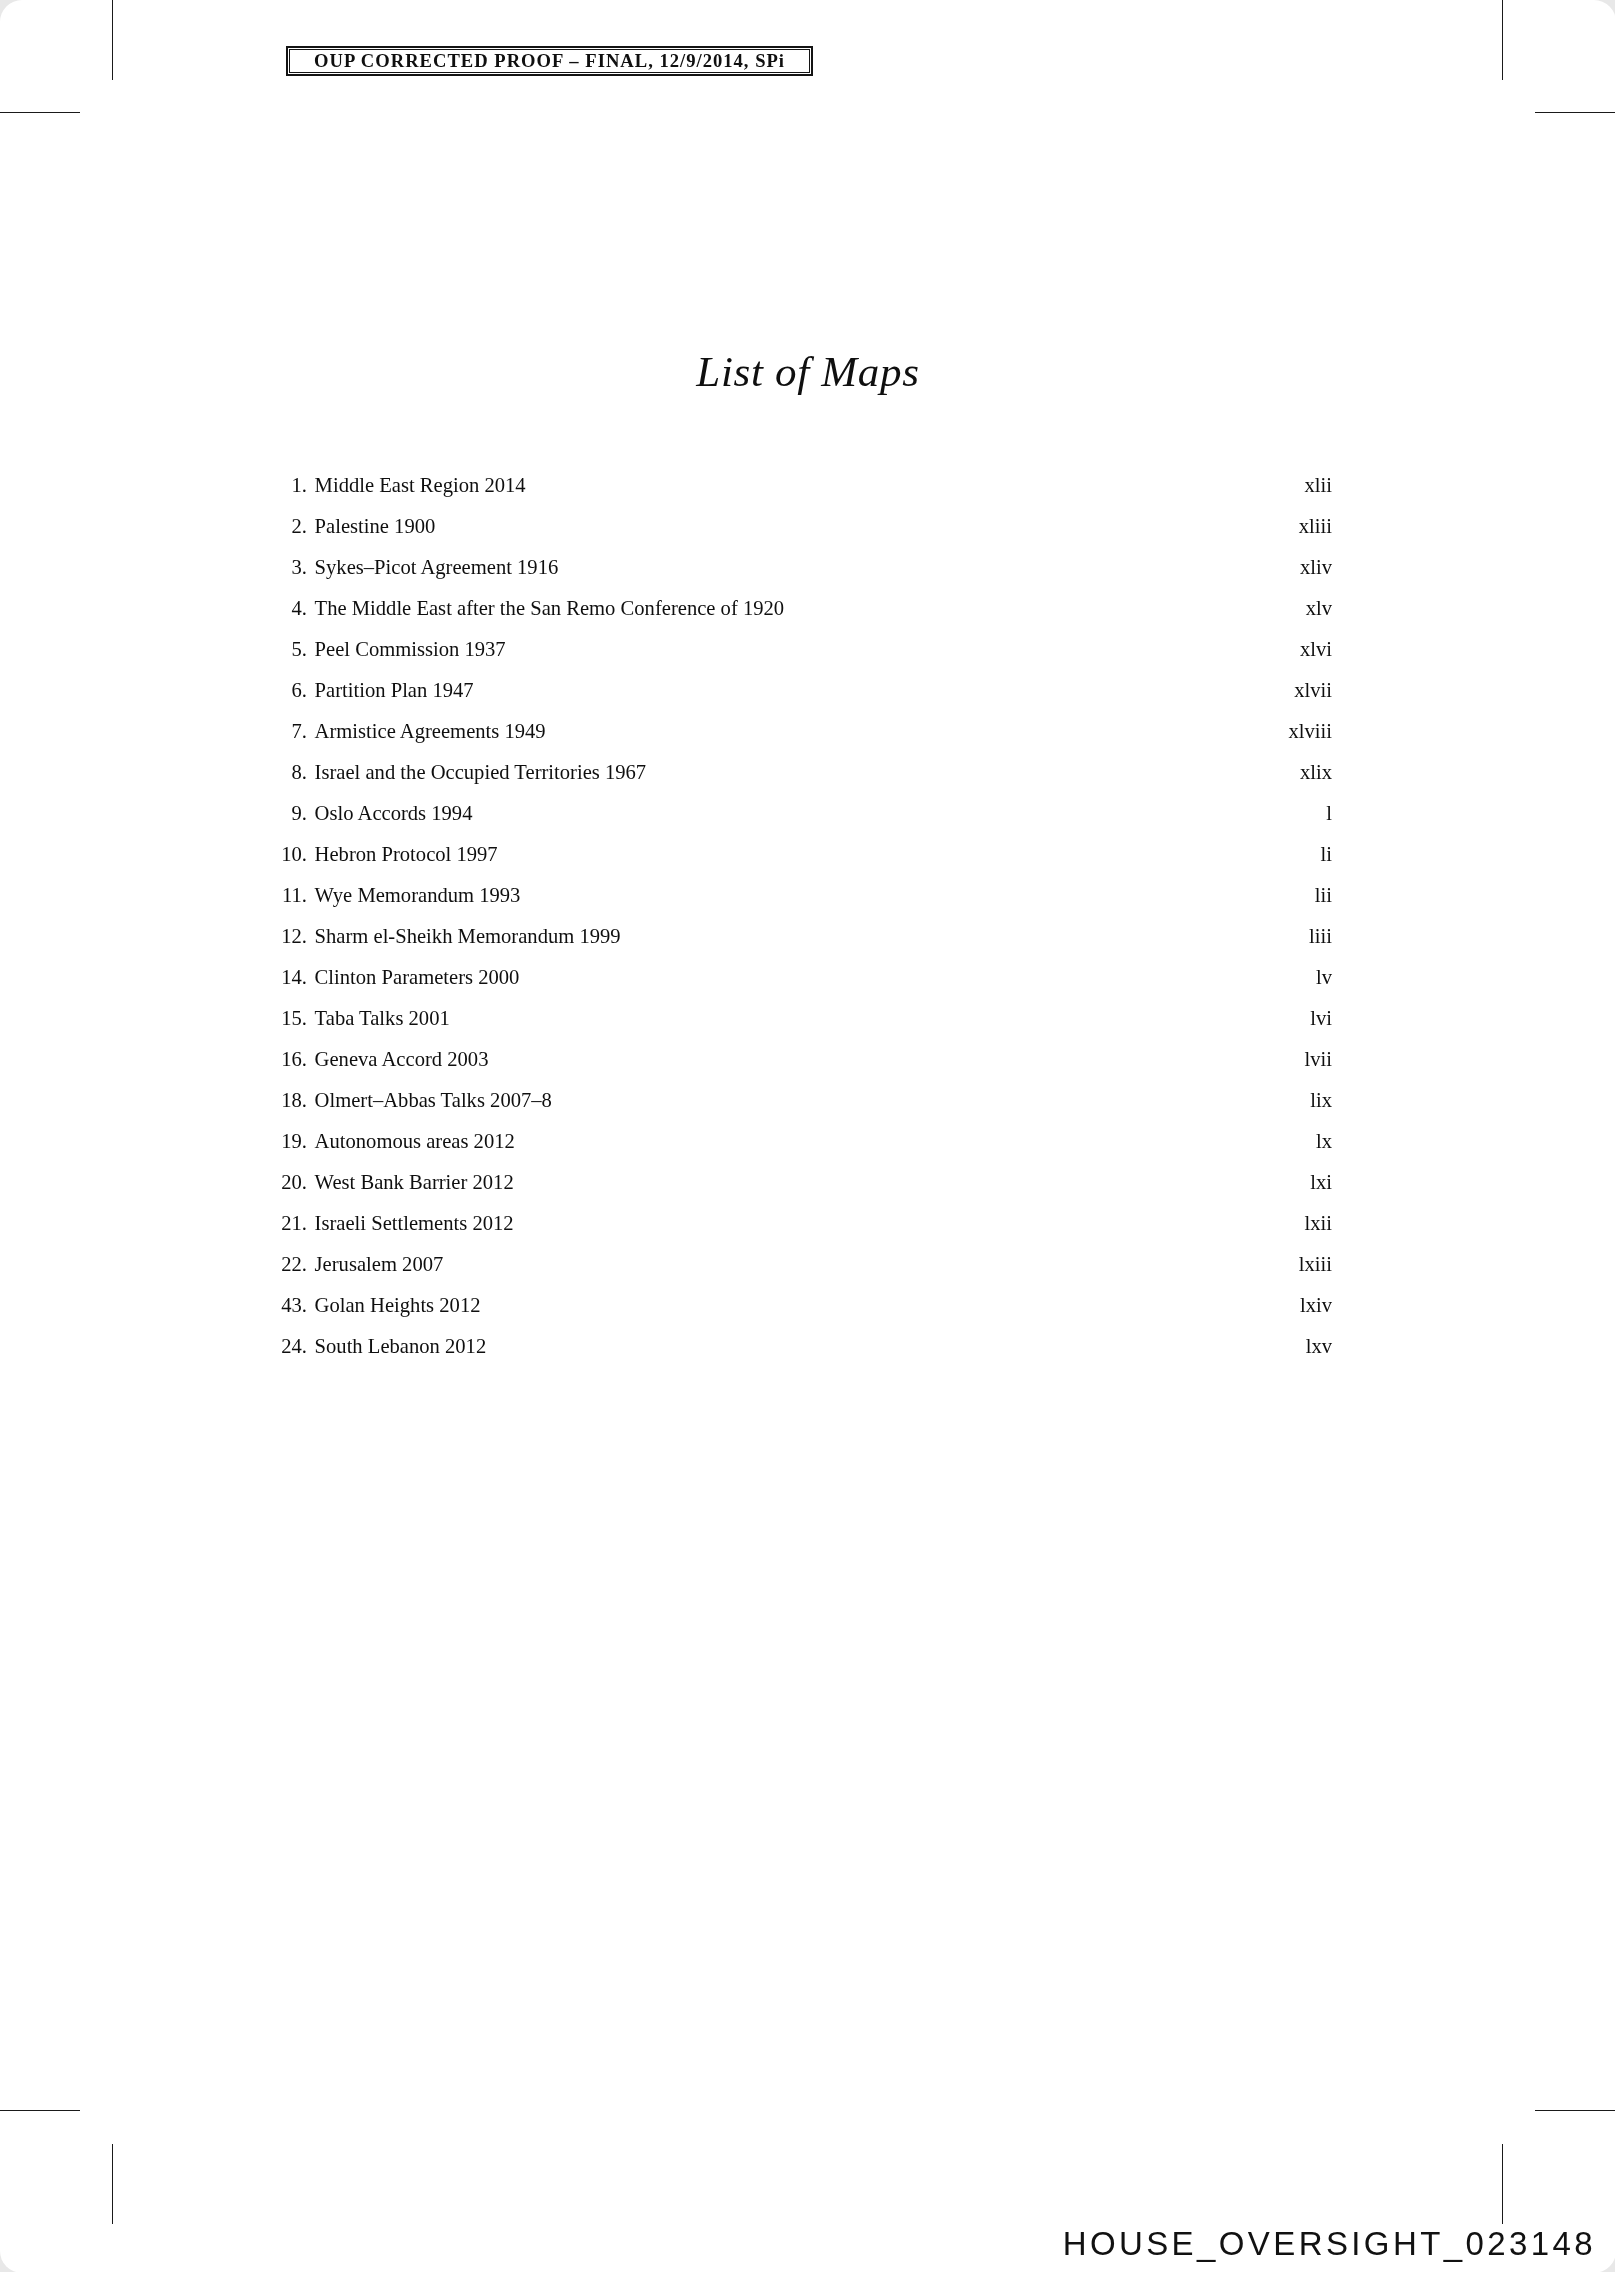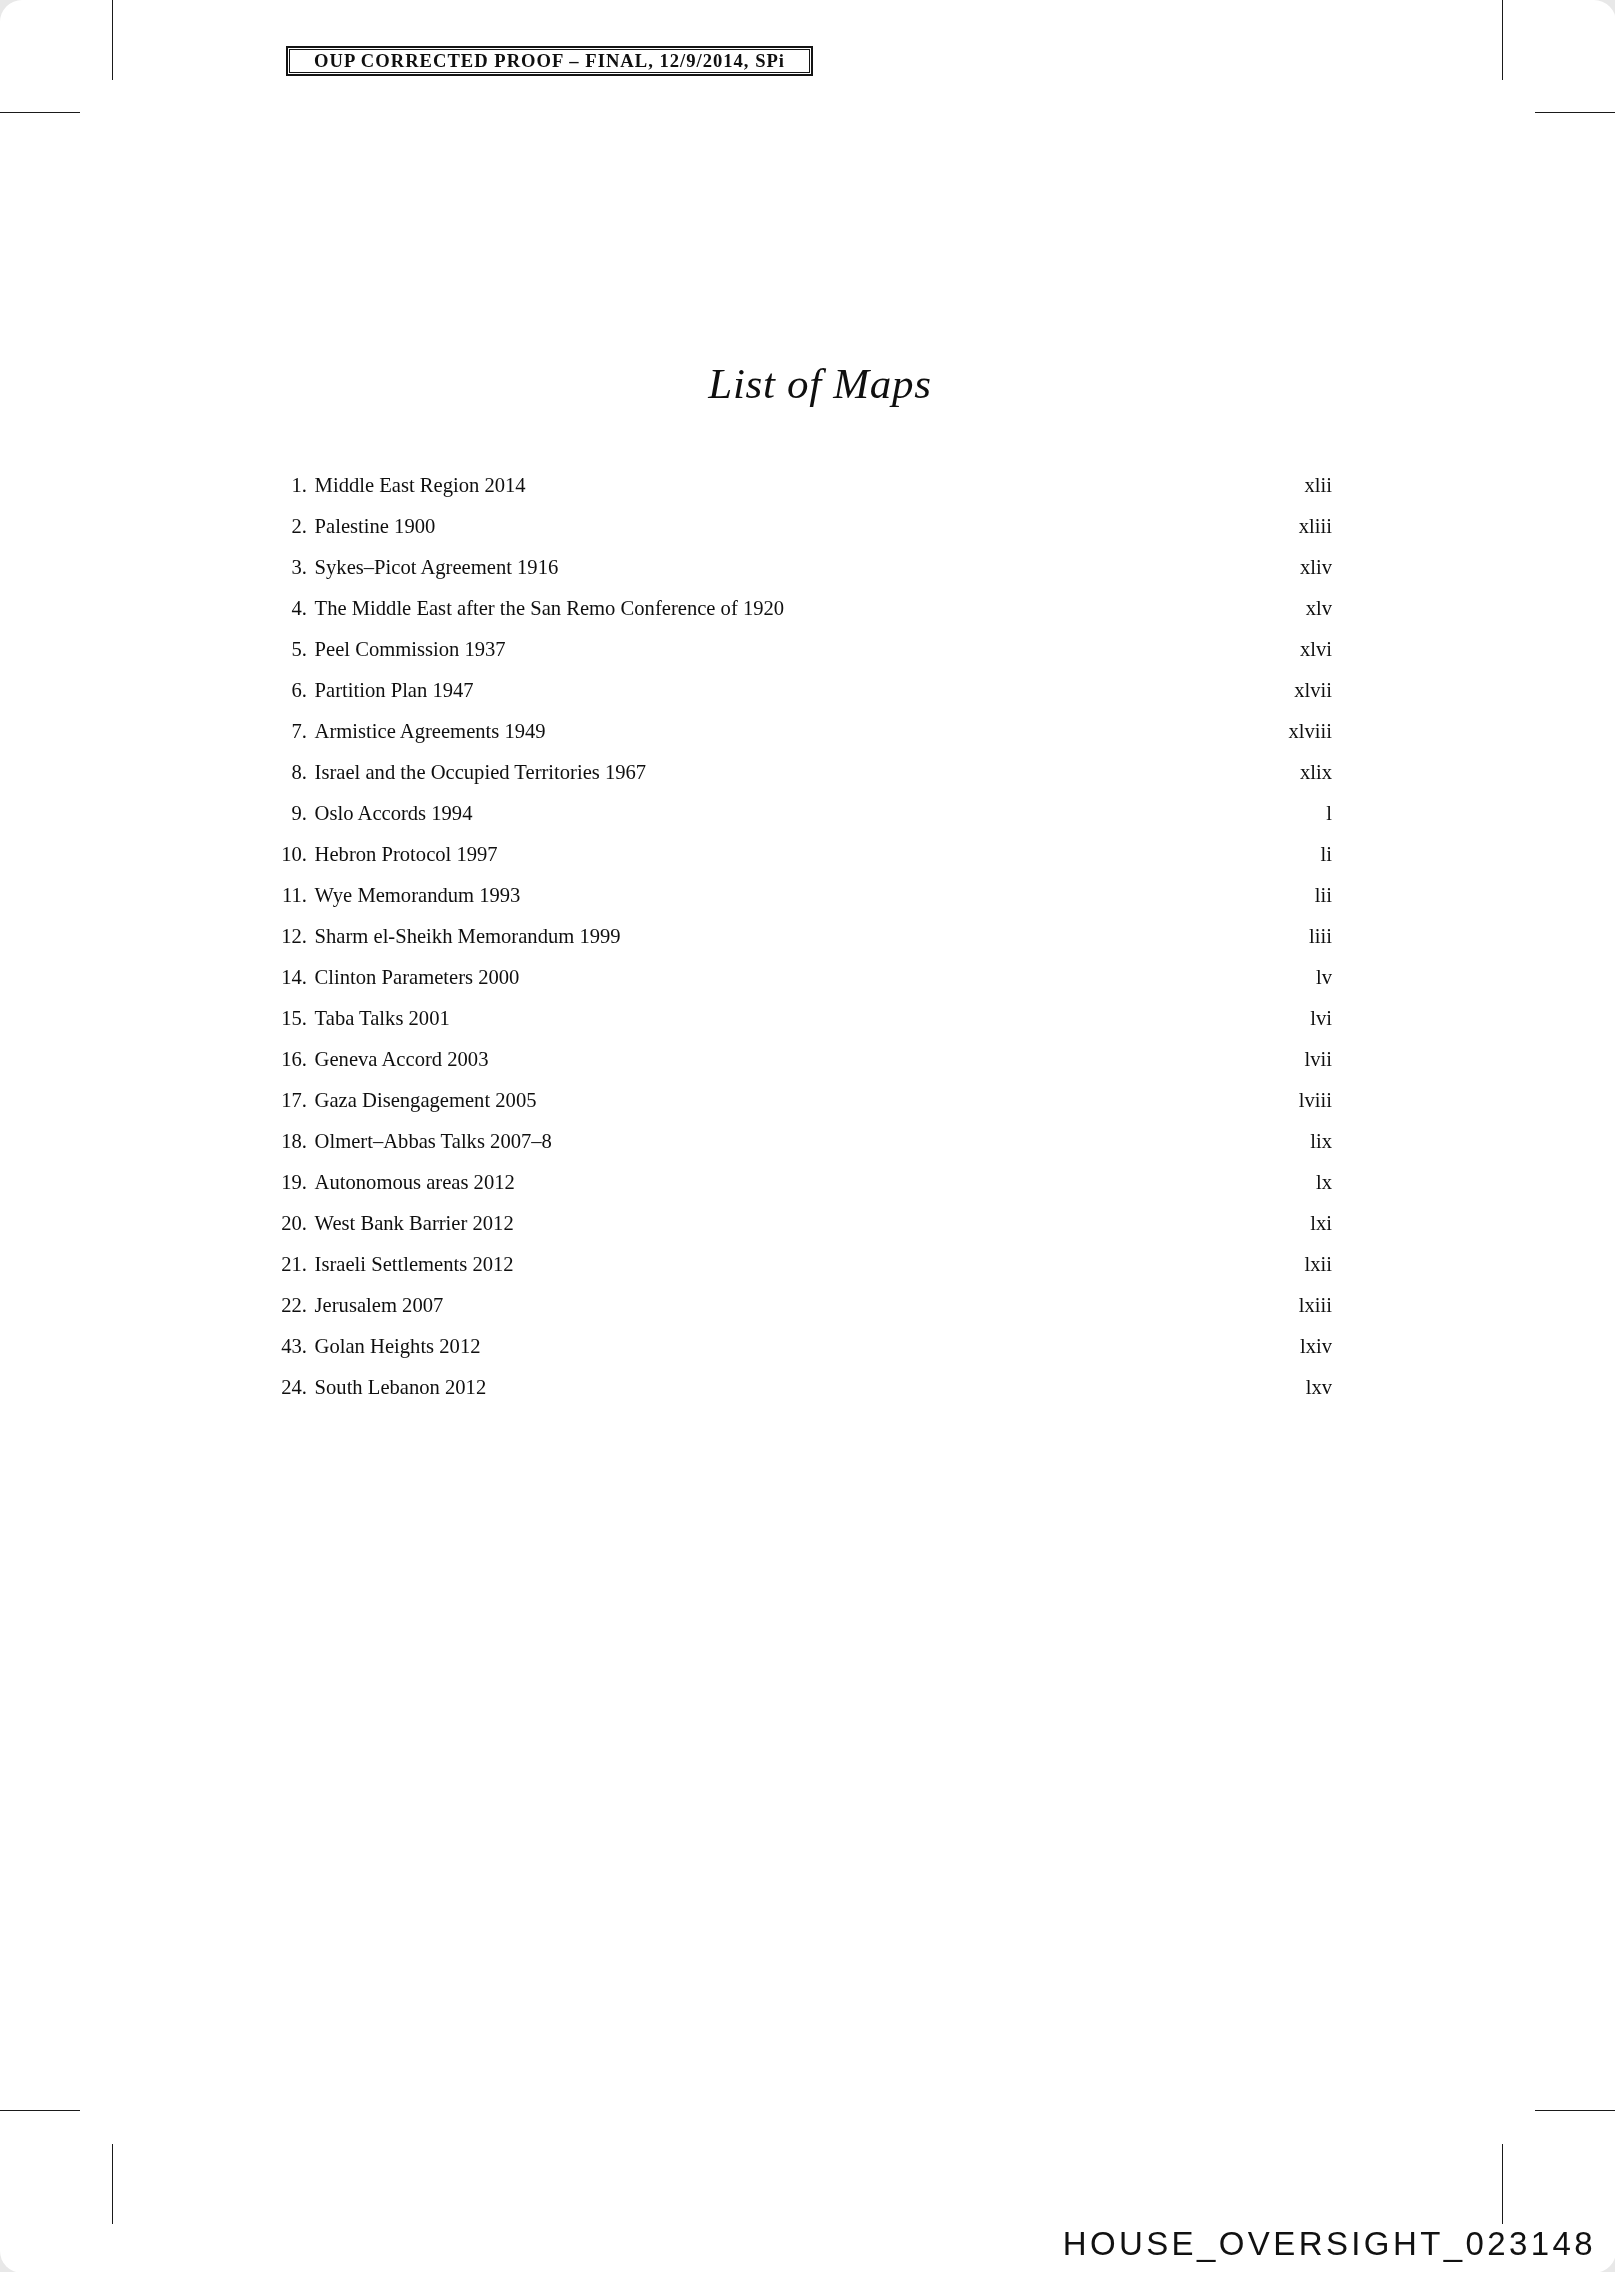--- a/index.html
+++ b/index.html
@@ -48,21 +48,21 @@
     font-size: 18.6px;
     letter-spacing: 1px;
     white-space: nowrap;
   }
 
   
   .title {
     position: absolute;
     left: 113px; top: 347px;
     width: 1390px;
-    margin: 12px;
+    margin: 0;
     text-align: center;
     font-style: italic;
     font-weight: normal;
     font-size: 43px;
     letter-spacing: 0.7px;
   }
 
   
   .maps-list {
     position: absolute;
@@ -203,25 +203,20 @@
     <span class="label">Taba Talks 2001</span>
     <span class="pageref">lvi</span>
   </div>
 
   <div class="row">
     <span class="num">16.</span>
     <span class="label">Geneva Accord 2003</span>
     <span class="pageref">lvii</span>
   </div>
 
-  <div class="row">
-    <span class="num">17.</span>
-    <span class="label">Gaza Disengagement 2005</span>
-    <span class="pageref">lviii</span>
-  </div>
 
   <div class="row">
     <span class="num">18.</span>
     <span class="label">Olmert–Abbas Talks 2007–8</span>
     <span class="pageref">lix</span>
   </div>
 
   <div class="row">
     <span class="num">19.</span>
     <span class="label">Autonomous areas 2012</span>

